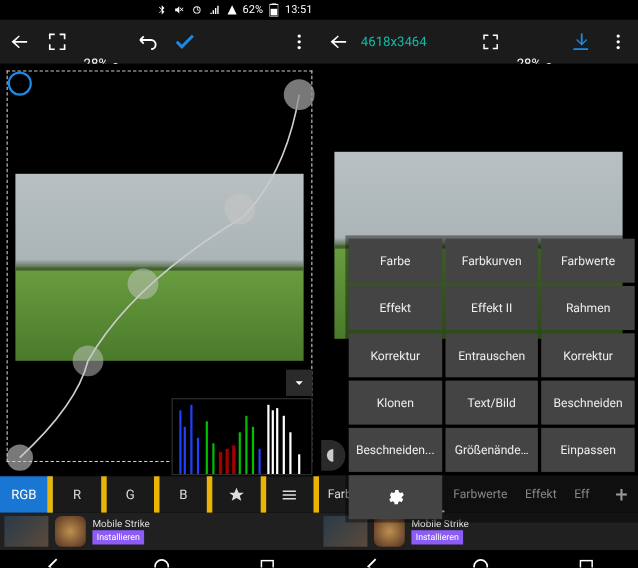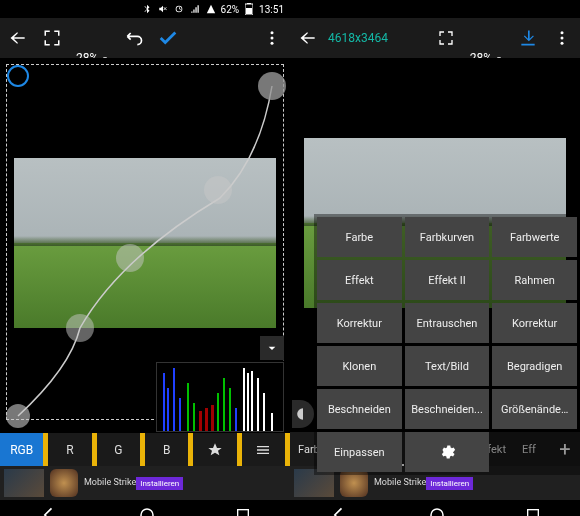--- a/index.html
+++ b/index.html
@@ -46,22 +46,22 @@
 
 .toolstrip { height: 34px; background: #1a1a1a; display: flex; align-items: center; overflow: hidden; }
 .tool { padding: 0 8px; height: 34px; display: flex; align-items: center; color: #ddd; font-size: 11px; white-space: nowrap; }
 .tool.active { border-bottom: 2px solid #fff; }
 .plus-btn { width: 30px; height: 30px; color: #fff; font-size: 20px; display: flex; align-items: center; justify-content: center; margin-left: auto; }
 
 
 .ad { height: 34px; background: #202020; display: flex; align-items: center; gap: 6px; padding: 0 4px; overflow: hidden; }
 .ad-thumb { width: 40px; height: 28px; background: linear-gradient(135deg, #2a3a4a, #5a4a3a); }
 .ad-icon { width: 28px; height: 28px; background: radial-gradient(circle, #c09050, #503020); border-radius: 6px; }
-.ad-text { display: flex; flex-direction: row; font-size: 9px; color: #ddd; }
-.ad-install { background: #6d28d9; color: #fff; font-size: 8px; padding: 2px 4px; width: fit-content; }
+.ad-text { display: flex; flex-direction: column; font-size: 9px; color: #ddd; }
+.ad-install { background: #8b5cf6; color: #fff; font-size: 8px; padding: 2px 4px; width: fit-content; }
 
 
 .navbar { height: 34px; background: #000; display: flex; align-items: center; justify-content: space-around; }
 .nav-btn { color: #fff; }
 </style>
 </head>
 <body>
 
 <div class="screen screen-left">
   <div class="statusbar">
@@ -268,21 +268,20 @@
       <div class="menu-cell">Farbkurven</div>
       <div class="menu-cell">Farbwerte</div>
       <div class="menu-cell">Effekt</div>
       <div class="menu-cell">Effekt II</div>
       <div class="menu-cell">Rahmen</div>
       <div class="menu-cell">Korrektur</div>
       <div class="menu-cell">Entrauschen</div>
       <div class="menu-cell">Korrektur</div>
       <div class="menu-cell">Klonen</div>
       <div class="menu-cell">Text/Bild</div>
-      <div class="menu-cell">Begradigen</div>
       <div class="menu-cell">Beschneiden</div>
       <div class="menu-cell">Beschneiden...</div>
       <div class="menu-cell">Größenände…</div>
       <div class="menu-cell">Einpassen</div>
       <div class="menu-cell gear">
         <svg width="18" height="18" viewBox="0 0 24 24" fill="#fff">
             <path d="M12 8a4 4 0 104 4 4 4 0 00-4-4zm9 4a7 7 0 00-.1-1l2-1.6-2-3.4-2.4 1a7 7 0 00-1.7-1l-.4-2.6h-4l-.4 2.6a7 7 0 00-1.7 1l-2.4-1-2 3.4L7.1 11A7 7 0 007 12a7 7 0 00.1 1l-2 1.6 2 3.4 2.4-1a7 7 0 001.7 1l.4 2.6h4l.4-2.6a7 7 0 001.7-1l2.4 1 2-3.4-2-1.6a7 7 0 00.1-1z"></path>
           </svg>
       </div>
     </div>

